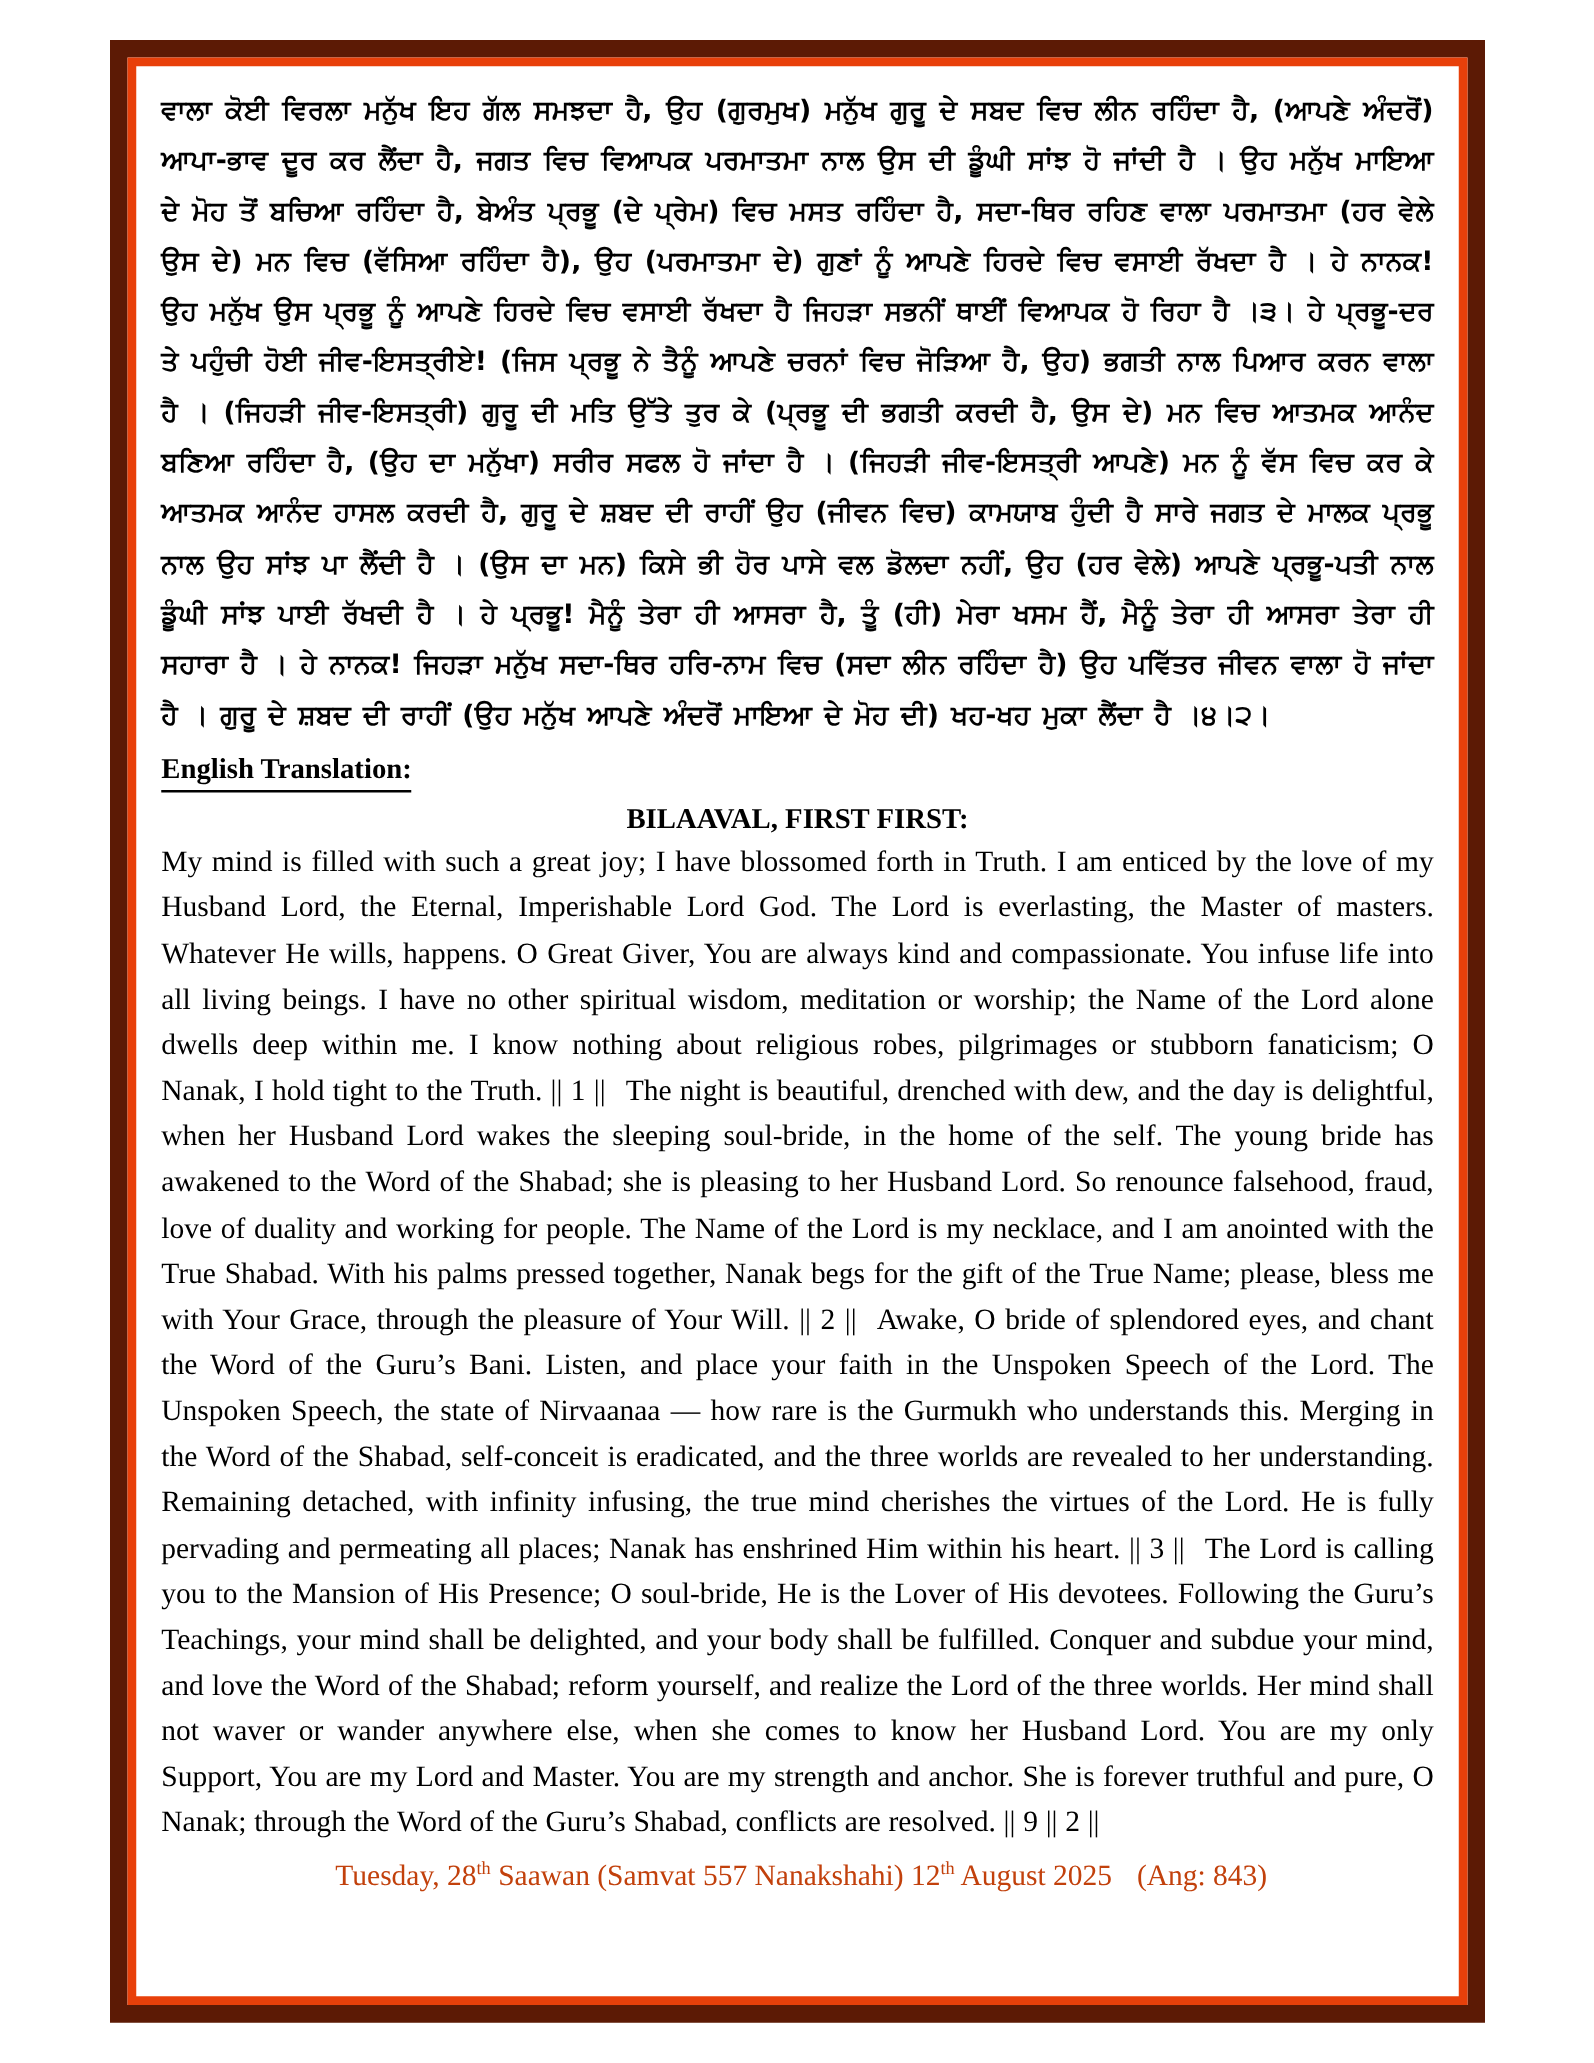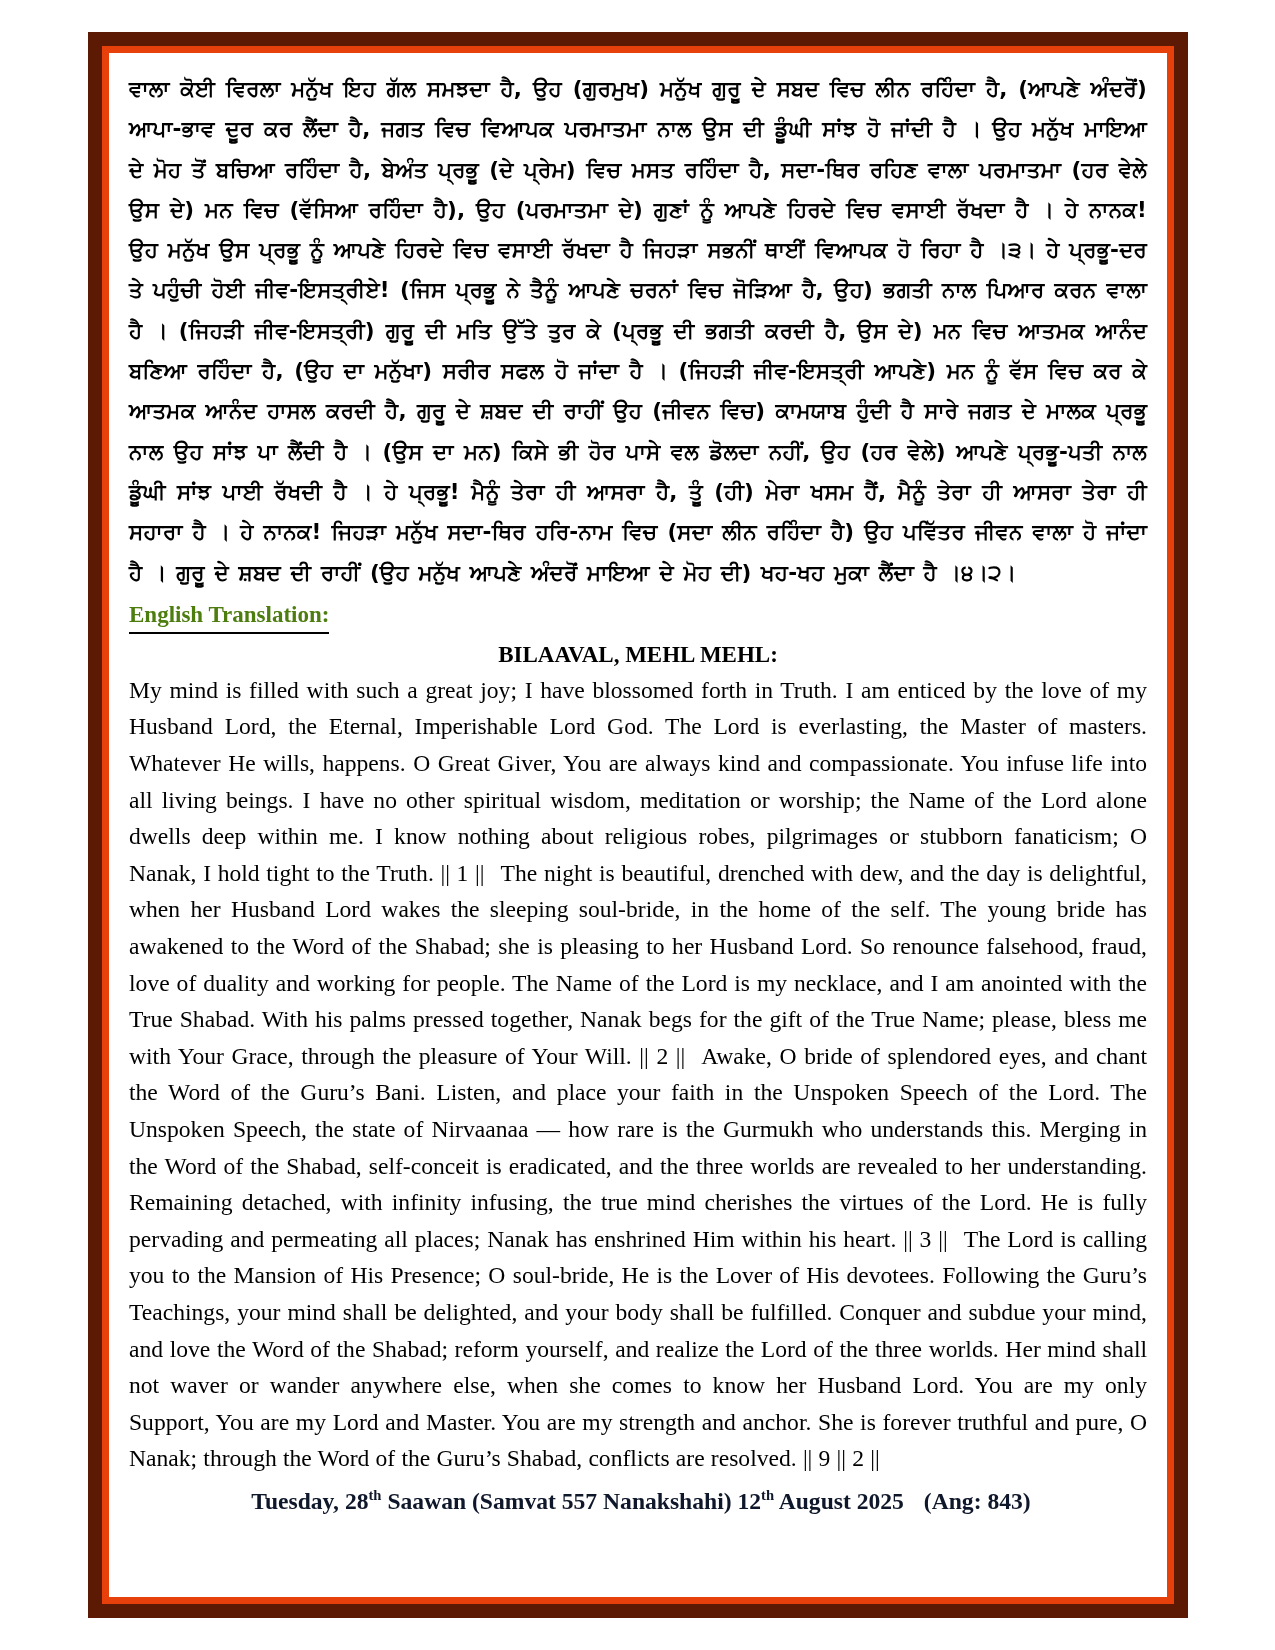--- a/index.html
+++ b/index.html
@@ -69,21 +69,21 @@
     word-spacing: 2px;
     margin: 0 0 2px 0;
   }
 
   
   .eng-label {
     font-family: "Liberation Serif", serif;
     font-weight: bold;
     font-size: 23px;
     line-height: 32px;
-    color: #4d7c0f;
+    color: #000000;
     display: inline-block;
     border-bottom: 2.2px solid #000000;
     padding-bottom: 1px;
     margin: 4px 0 2px 0;
   }
 
   .eng-title {
     font-family: "Liberation Serif", serif;
     font-weight: bold;
     font-size: 23px;
@@ -108,25 +108,25 @@
     white-space: nowrap;
   }
   .eng-body .gap {
     display: inline-block;
     width: 16px;
   }
 
   
   .footer-line {
     font-family: "Liberation Serif", serif;
-    font-weight: bold;
+    font-weight: normal;
     font-size: 23.6px;
     line-height: 36px;
     text-align: center;
-    color: #0f172a;
+    color: #c2410c;
     margin-top: 6px;
     padding-left: 6px;
   }
   .footer-line sup {
     font-size: 0.62em;
     vertical-align: super;
     line-height: 0;
   }
   .footer-line .ang {
     margin-left: 14px;
@@ -139,21 +139,21 @@
   <div class="frame-outer">
     <div class="frame-inner">
       <div class="content">
 
         <p class="gurmukhi">ਵਾਲਾ ਕੋਈ ਵਿਰਲਾ ਮਨੁੱਖ ਇਹ ਗੱਲ ਸਮਝਦਾ ਹੈ, ਉਹ (ਗੁਰਮੁਖ) ਮਨੁੱਖ ਗੁਰੂ ਦੇ ਸਬਦ ਵਿਚ ਲੀਨ ਰਹਿੰਦਾ ਹੈ, (ਆਪਣੇ ਅੰਦਰੋਂ) ਆਪਾ-ਭਾਵ ਦੂਰ ਕਰ ਲੈਂਦਾ ਹੈ, ਜਗਤ ਵਿਚ ਵਿਆਪਕ ਪਰਮਾਤਮਾ ਨਾਲ ਉਸ ਦੀ ਡੂੰਘੀ ਸਾਂਝ ਹੋ ਜਾਂਦੀ ਹੈ । ਉਹ ਮਨੁੱਖ ਮਾਇਆ ਦੇ ਮੋਹ ਤੋਂ ਬਚਿਆ ਰਹਿੰਦਾ ਹੈ, ਬੇਅੰਤ ਪ੍ਰਭੂ (ਦੇ ਪ੍ਰੇਮ) ਵਿਚ ਮਸਤ ਰਹਿੰਦਾ ਹੈ, ਸਦਾ-ਥਿਰ ਰਹਿਣ ਵਾਲਾ ਪਰਮਾਤਮਾ (ਹਰ ਵੇਲੇ ਉਸ ਦੇ) ਮਨ ਵਿਚ (ਵੱਸਿਆ ਰਹਿੰਦਾ ਹੈ), ਉਹ (ਪਰਮਾਤਮਾ ਦੇ) ਗੁਣਾਂ ਨੂੰ ਆਪਣੇ ਹਿਰਦੇ ਵਿਚ ਵਸਾਈ ਰੱਖਦਾ ਹੈ । ਹੇ ਨਾਨਕ! ਉਹ ਮਨੁੱਖ ਉਸ ਪ੍ਰਭੂ ਨੂੰ ਆਪਣੇ ਹਿਰਦੇ ਵਿਚ ਵਸਾਈ ਰੱਖਦਾ ਹੈ ਜਿਹੜਾ ਸਭਨੀਂ ਥਾਈਂ ਵਿਆਪਕ ਹੋ ਰਿਹਾ ਹੈ ।੩। ਹੇ ਪ੍ਰਭੂ-ਦਰ ਤੇ ਪਹੁੰਚੀ ਹੋਈ ਜੀਵ-ਇਸਤ੍ਰੀਏ! (ਜਿਸ ਪ੍ਰਭੂ ਨੇ ਤੈਨੂੰ ਆਪਣੇ ਚਰਨਾਂ ਵਿਚ ਜੋੜਿਆ ਹੈ, ਉਹ) ਭਗਤੀ ਨਾਲ ਪਿਆਰ ਕਰਨ ਵਾਲਾ ਹੈ । (ਜਿਹੜੀ ਜੀਵ-ਇਸਤ੍ਰੀ) ਗੁਰੂ ਦੀ ਮਤਿ ਉੱਤੇ ਤੁਰ ਕੇ (ਪ੍ਰਭੂ ਦੀ ਭਗਤੀ ਕਰਦੀ ਹੈ, ਉਸ ਦੇ) ਮਨ ਵਿਚ ਆਤਮਕ ਆਨੰਦ ਬਣਿਆ ਰਹਿੰਦਾ ਹੈ, (ਉਹ ਦਾ ਮਨੁੱਖਾ) ਸਰੀਰ ਸਫਲ ਹੋ ਜਾਂਦਾ ਹੈ । (ਜਿਹੜੀ ਜੀਵ-ਇਸਤ੍ਰੀ ਆਪਣੇ) ਮਨ ਨੂੰ ਵੱਸ ਵਿਚ ਕਰ ਕੇ ਆਤਮਕ ਆਨੰਦ ਹਾਸਲ ਕਰਦੀ ਹੈ, ਗੁਰੂ ਦੇ ਸ਼ਬਦ ਦੀ ਰਾਹੀਂ ਉਹ (ਜੀਵਨ ਵਿਚ) ਕਾਮਯਾਬ ਹੁੰਦੀ ਹੈ ਸਾਰੇ ਜਗਤ ਦੇ ਮਾਲਕ ਪ੍ਰਭੂ ਨਾਲ ਉਹ ਸਾਂਝ ਪਾ ਲੈਂਦੀ ਹੈ । (ਉਸ ਦਾ ਮਨ) ਕਿਸੇ ਭੀ ਹੋਰ ਪਾਸੇ ਵਲ ਡੋਲਦਾ ਨਹੀਂ, ਉਹ (ਹਰ ਵੇਲੇ) ਆਪਣੇ ਪ੍ਰਭੂ-ਪਤੀ ਨਾਲ ਡੂੰਘੀ ਸਾਂਝ ਪਾਈ ਰੱਖਦੀ ਹੈ । ਹੇ ਪ੍ਰਭੂ! ਮੈਨੂੰ ਤੇਰਾ ਹੀ ਆਸਰਾ ਹੈ, ਤੂੰ (ਹੀ) ਮੇਰਾ ਖਸਮ ਹੈਂ, ਮੈਨੂੰ ਤੇਰਾ ਹੀ ਆਸਰਾ ਤੇਰਾ ਹੀ ਸਹਾਰਾ ਹੈ । ਹੇ ਨਾਨਕ! ਜਿਹੜਾ ਮਨੁੱਖ ਸਦਾ-ਥਿਰ ਹਰਿ-ਨਾਮ ਵਿਚ (ਸਦਾ ਲੀਨ ਰਹਿੰਦਾ ਹੈ) ਉਹ ਪਵਿੱਤਰ ਜੀਵਨ ਵਾਲਾ ਹੋ ਜਾਂਦਾ ਹੈ । ਗੁਰੂ ਦੇ ਸ਼ਬਦ ਦੀ ਰਾਹੀਂ (ਉਹ ਮਨੁੱਖ ਆਪਣੇ ਅੰਦਰੋਂ ਮਾਇਆ ਦੇ ਮੋਹ ਦੀ) ਖਹ-ਖਹ ਮੁਕਾ ਲੈਂਦਾ ਹੈ ।੪।੨।</p>
 
         <div>
           <span class="eng-label">English Translation:</span>
         </div>
 
-        <p class="eng-title">BILAAVAL, MEHL MEHL:</p>
+        <p class="eng-title">BILAAVAL, FIRST FIRST:</p>
 
         <p class="eng-body">
           <span>My mind is filled with such a great joy; I have blossomed forth in Truth. I am enticed by the love of my Husband Lord, the Eternal, Imperishable Lord God. The Lord is everlasting, the Master of masters. Whatever He wills, happens. O Great Giver, You are always kind and compassionate.  You infuse life into all living beings. I have no other spiritual wisdom, meditation or worship; the Name of the Lord alone dwells deep within me. I know nothing about religious robes, pilgrimages or stubborn fanaticism; O Nanak, I hold tight to the Truth.</span>
           <span class="sep">|| 1 ||</span><span class="gap"></span><span>The night is beautiful, drenched with dew, and the day is delightful, when her Husband Lord wakes the sleeping soul-bride, in the home of the self. The young bride has awakened to the Word of the Shabad; she is pleasing to her Husband Lord. So renounce falsehood, fraud, love of duality and working for people. The Name of the Lord is my necklace, and I am anointed with the True Shabad. With his palms pressed together, Nanak begs for the gift of the True Name; please, bless me with Your Grace, through the pleasure of Your Will.</span>
           <span class="sep">|| 2 ||</span><span class="gap"></span><span>Awake, O bride of splendored eyes, and chant the Word of the Guru’s Bani. Listen, and place your faith in the Unspoken Speech of the Lord. The Unspoken Speech, the state of Nirvaanaa — how rare is the Gurmukh who understands this. Merging in the Word of the Shabad, self-conceit is eradicated, and the three worlds are revealed to her understanding. Remaining detached, with infinity infusing, the true mind cherishes the virtues of the Lord. He is fully pervading and permeating all places; Nanak has enshrined Him within his heart.</span>
           <span class="sep">|| 3 ||</span><span class="gap"></span><span>The Lord is calling you to the Mansion of His Presence; O soul-bride, He is the Lover of His devotees. Following the Guru’s Teachings, your mind shall be delighted, and your body shall be fulfilled. Conquer and subdue your mind, and love the Word of the Shabad; reform yourself, and realize the Lord of the three worlds. Her mind shall not waver or wander anywhere else, when she comes to know her Husband Lord. You are my only Support, You are my Lord and Master. You are my strength and anchor. She is forever truthful and pure, O Nanak; through the Word of the Guru’s Shabad, conflicts are resolved.</span>
           <span class="sep">|| 9 || 2 ||</span>
         </p>
 
         <p class="footer-line">

